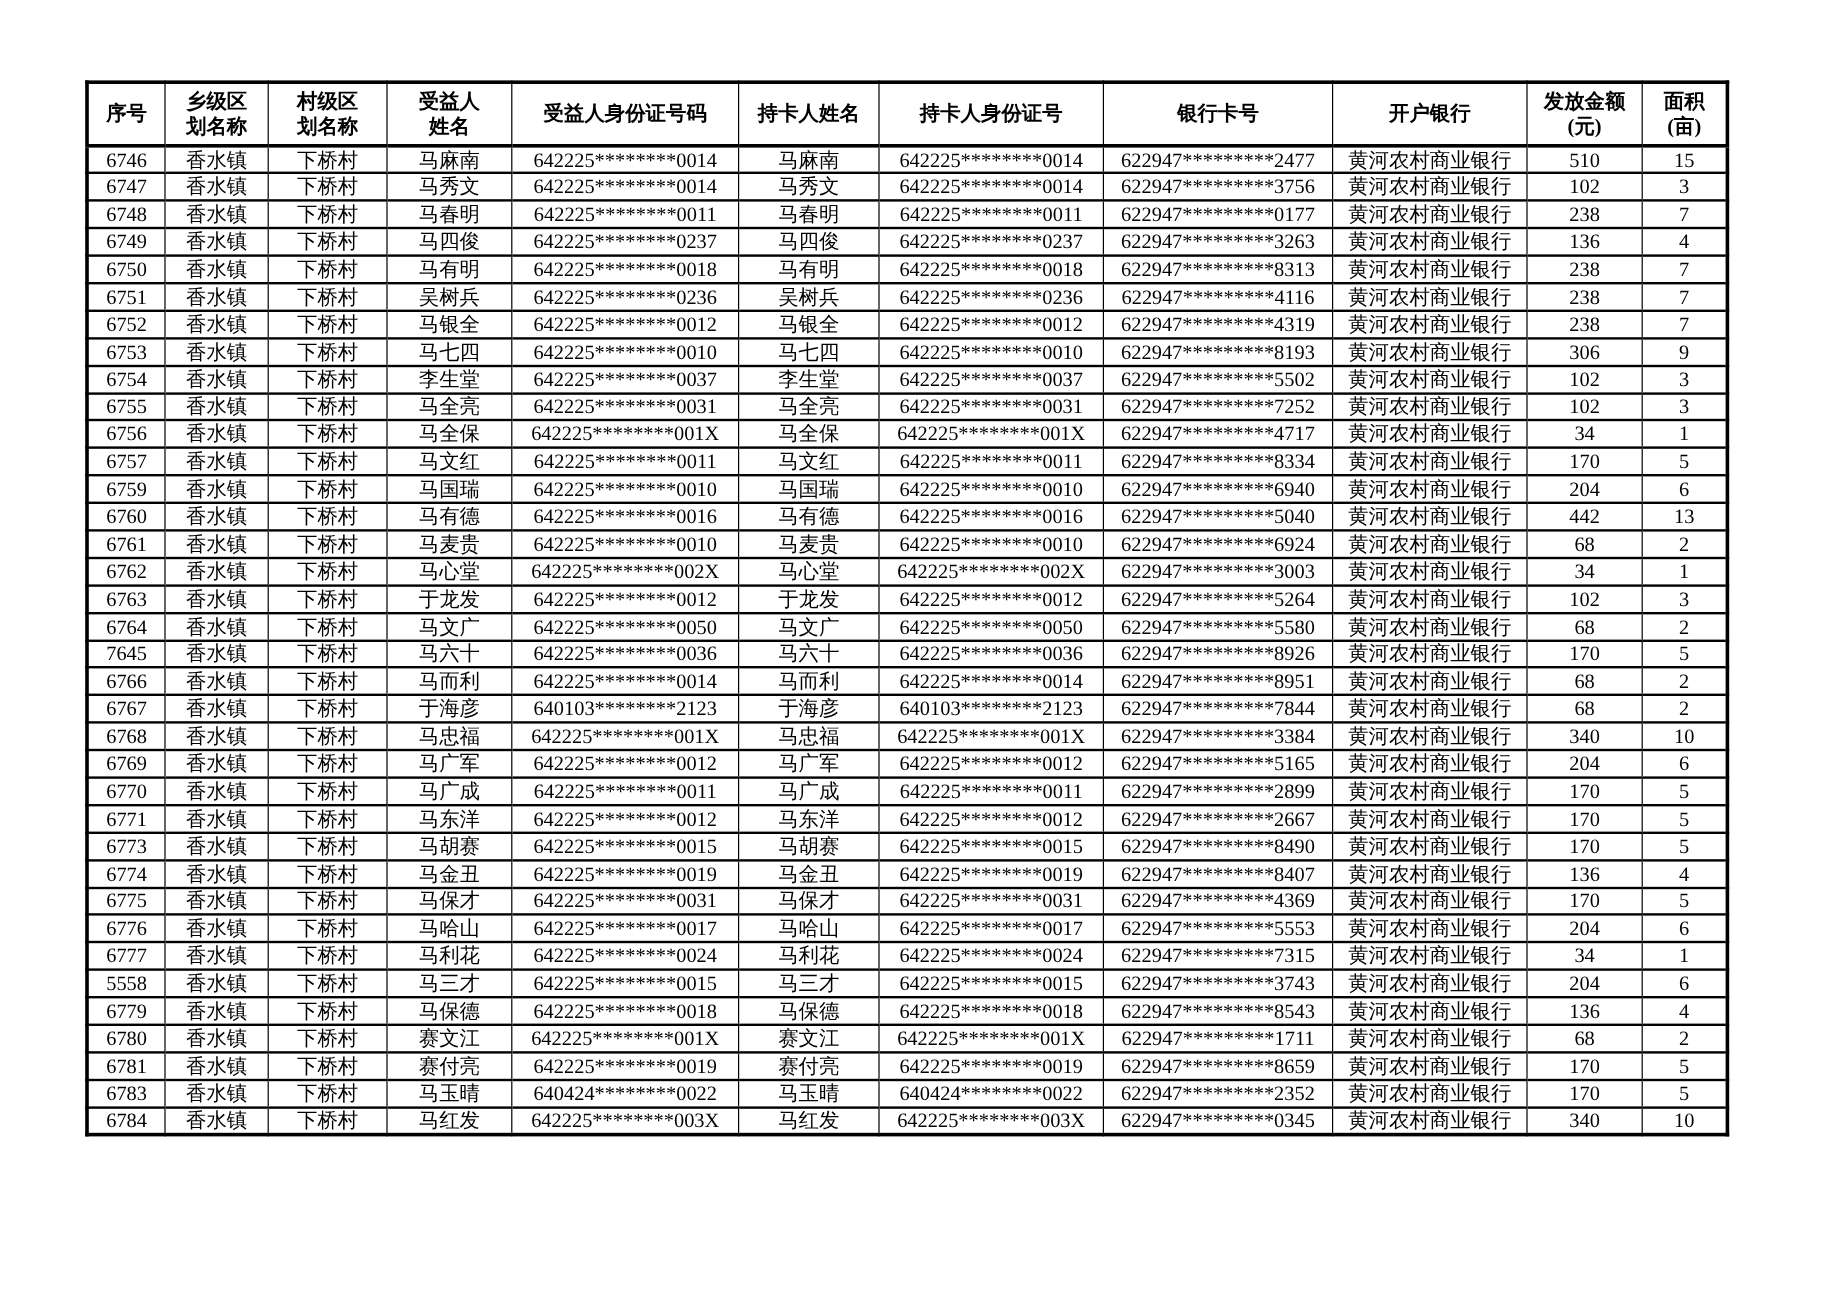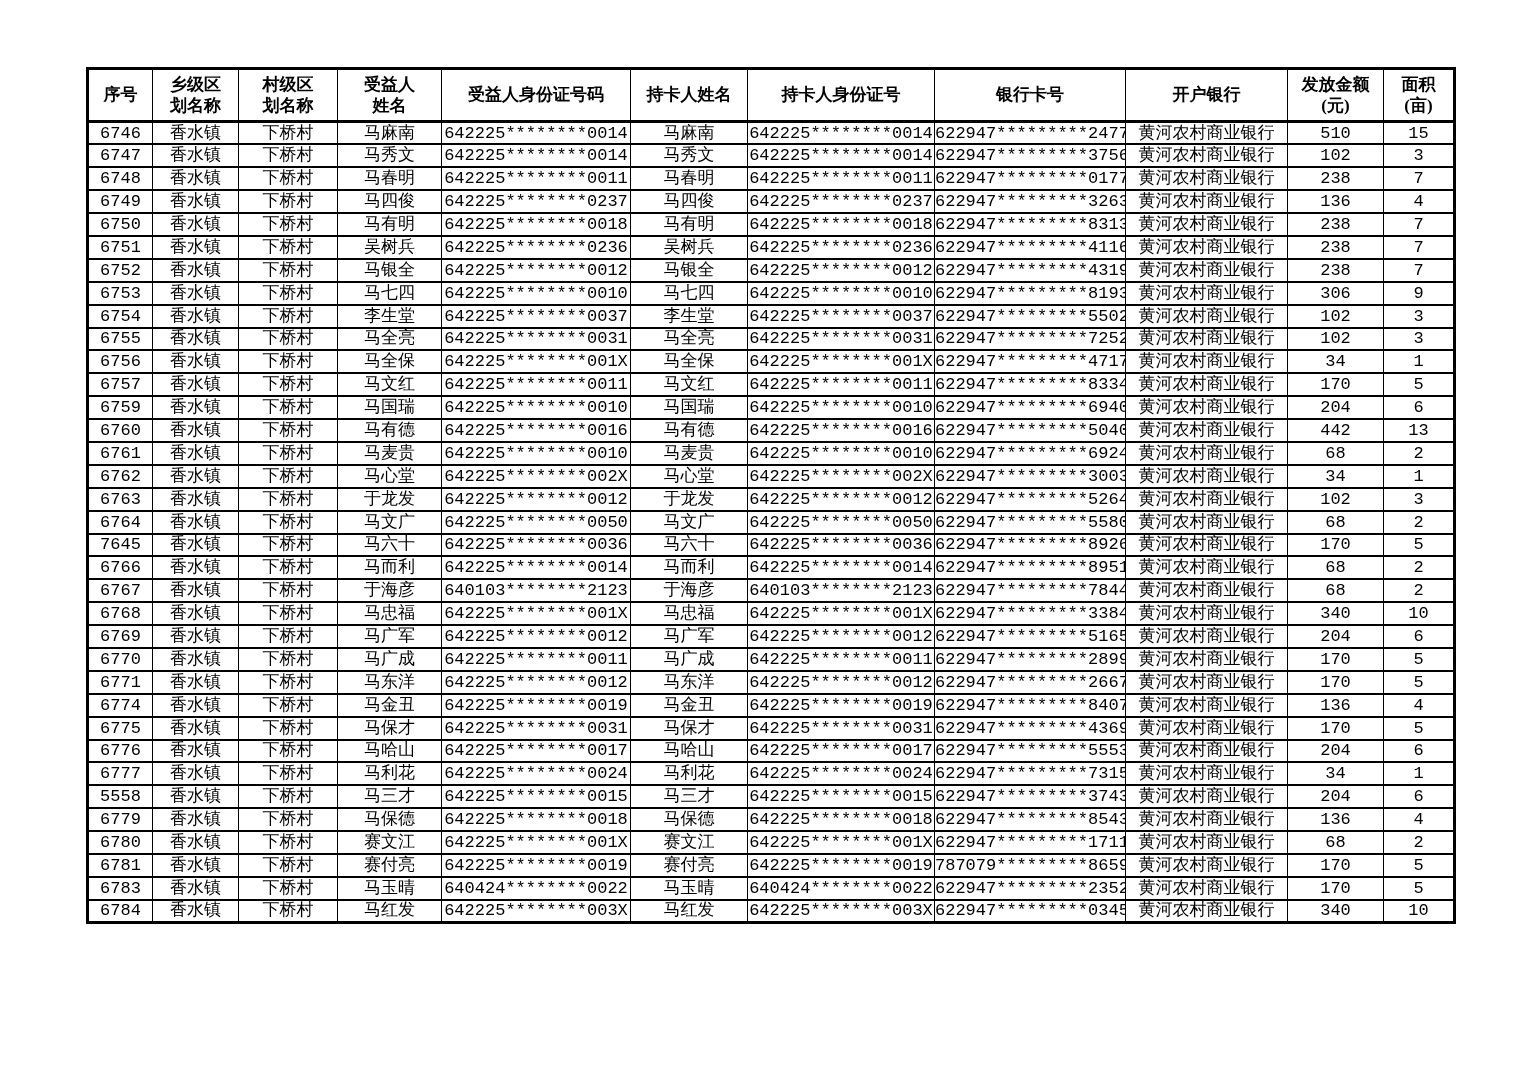--- a/index.html
+++ b/index.html
@@ -13,21 +13,21 @@
   }
   .page {
     position: relative;
     width: 1519px;
     height: 1075px;
     background: #ffffff;
     overflow: hidden;
   }
   table.subsidy-table {
     position: absolute;
-    left: 86px;
+    left: 71px;
     top: 67px;
     width: 1367px;
     border-collapse: collapse;
     table-layout: fixed;
     border: 3px solid #000;
   }
   table.subsidy-table th,
   table.subsidy-table td {
     border-top: 2px solid #000;
     border-bottom: 2px solid #000;
@@ -42,21 +42,20 @@
   table.subsidy-table thead th {
     height: 50px;
     font-size: 17px;
     font-weight: bold;
     white-space: pre-line;
     line-height: 1.25;
     border-bottom: 3px solid #000;
   }
   table.subsidy-table tbody tr {
     height: 22.9px;
-    font-family: Liberation Mono, monospace;
   }
   table.subsidy-table tbody td {
     font-size: 17px;
     line-height: 1;
   }
   
   col.c-serial       { width: 65px; }
   col.c-township     { width: 86px; }
   col.c-village      { width: 99px; }
   col.c-beneficiary  { width: 104px; }
@@ -426,20 +425,33 @@
           <td>马东洋</td>
           <td>642225********0012</td>
           <td>马东洋</td>
           <td>642225********0012</td>
           <td>622947*********2667</td>
           <td>黄河农村商业银行</td>
           <td>170</td>
           <td>5</td>
         </tr>
         <tr>
+          <td>6773</td>
+          <td>香水镇</td>
+          <td>下桥村</td>
+          <td>马胡赛</td>
+          <td>642225********0015</td>
+          <td>马胡赛</td>
+          <td>642225********0015</td>
+          <td>622947*********8490</td>
+          <td>黄河农村商业银行</td>
+          <td>170</td>
+          <td>5</td>
+        </tr>
+        <tr>
           <td>6774</td>
           <td>香水镇</td>
           <td>下桥村</td>
           <td>马金丑</td>
           <td>642225********0019</td>
           <td>马金丑</td>
           <td>642225********0019</td>
           <td>622947*********8407</td>
           <td>黄河农村商业银行</td>
           <td>136</td>
@@ -524,21 +536,21 @@
           <td>2</td>
         </tr>
         <tr>
           <td>6781</td>
           <td>香水镇</td>
           <td>下桥村</td>
           <td>赛付亮</td>
           <td>642225********0019</td>
           <td>赛付亮</td>
           <td>642225********0019</td>
-          <td>787079*********8659</td>
+          <td>622947*********8659</td>
           <td>黄河农村商业银行</td>
           <td>170</td>
           <td>5</td>
         </tr>
         <tr>
           <td>6783</td>
           <td>香水镇</td>
           <td>下桥村</td>
           <td>马玉晴</td>
           <td>640424********0022</td>

